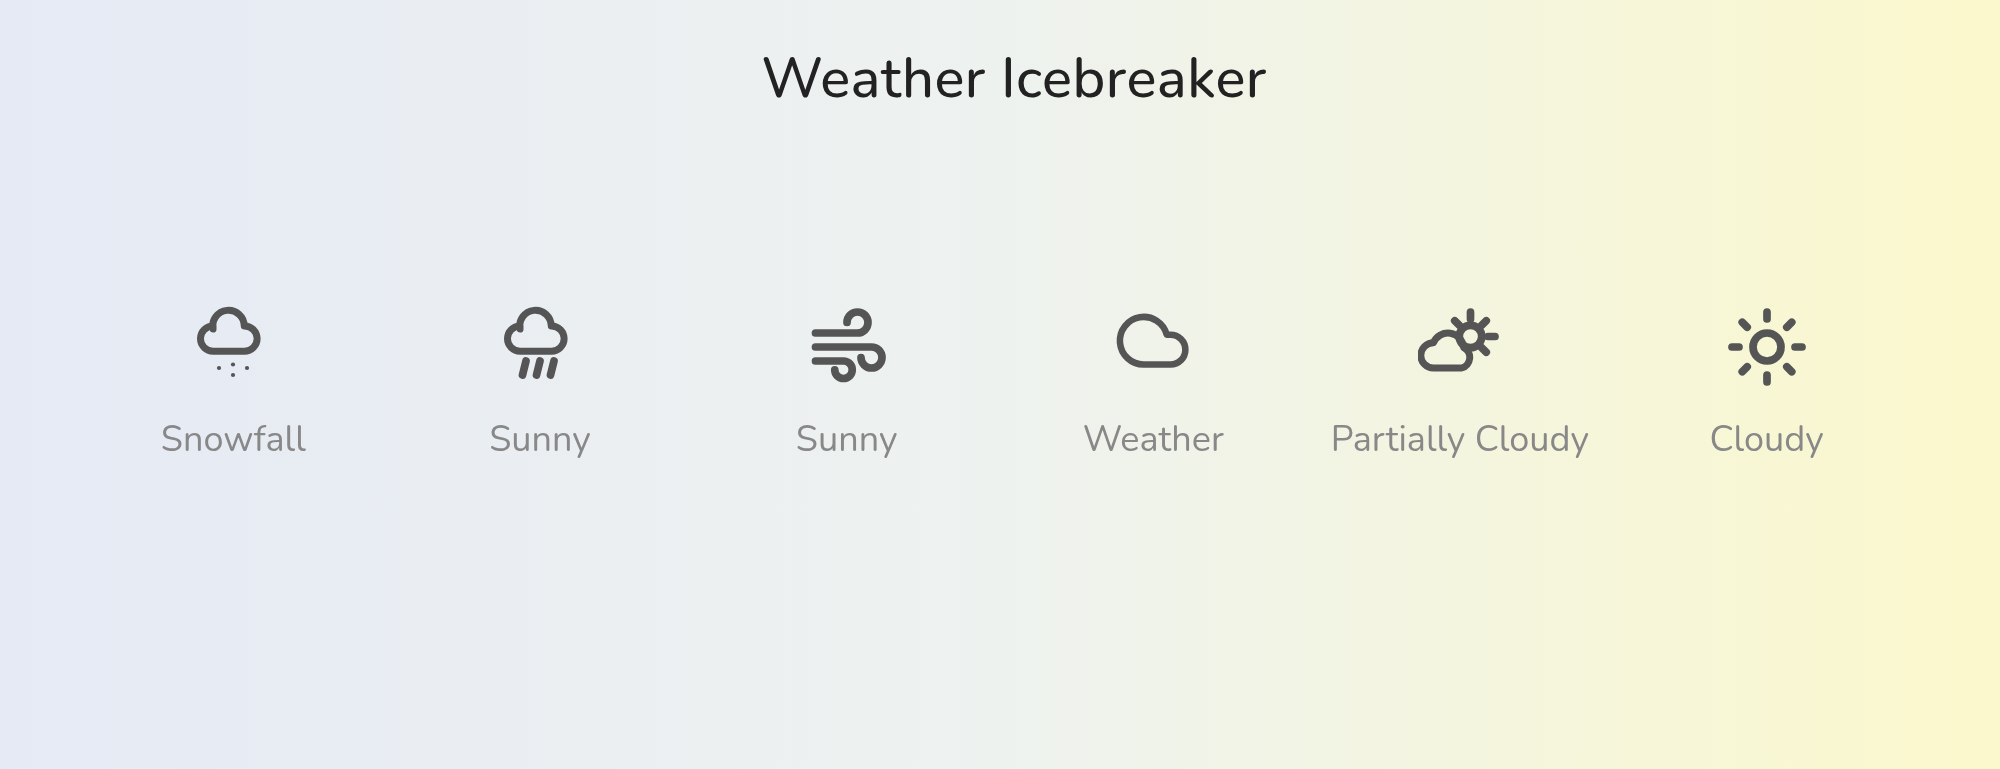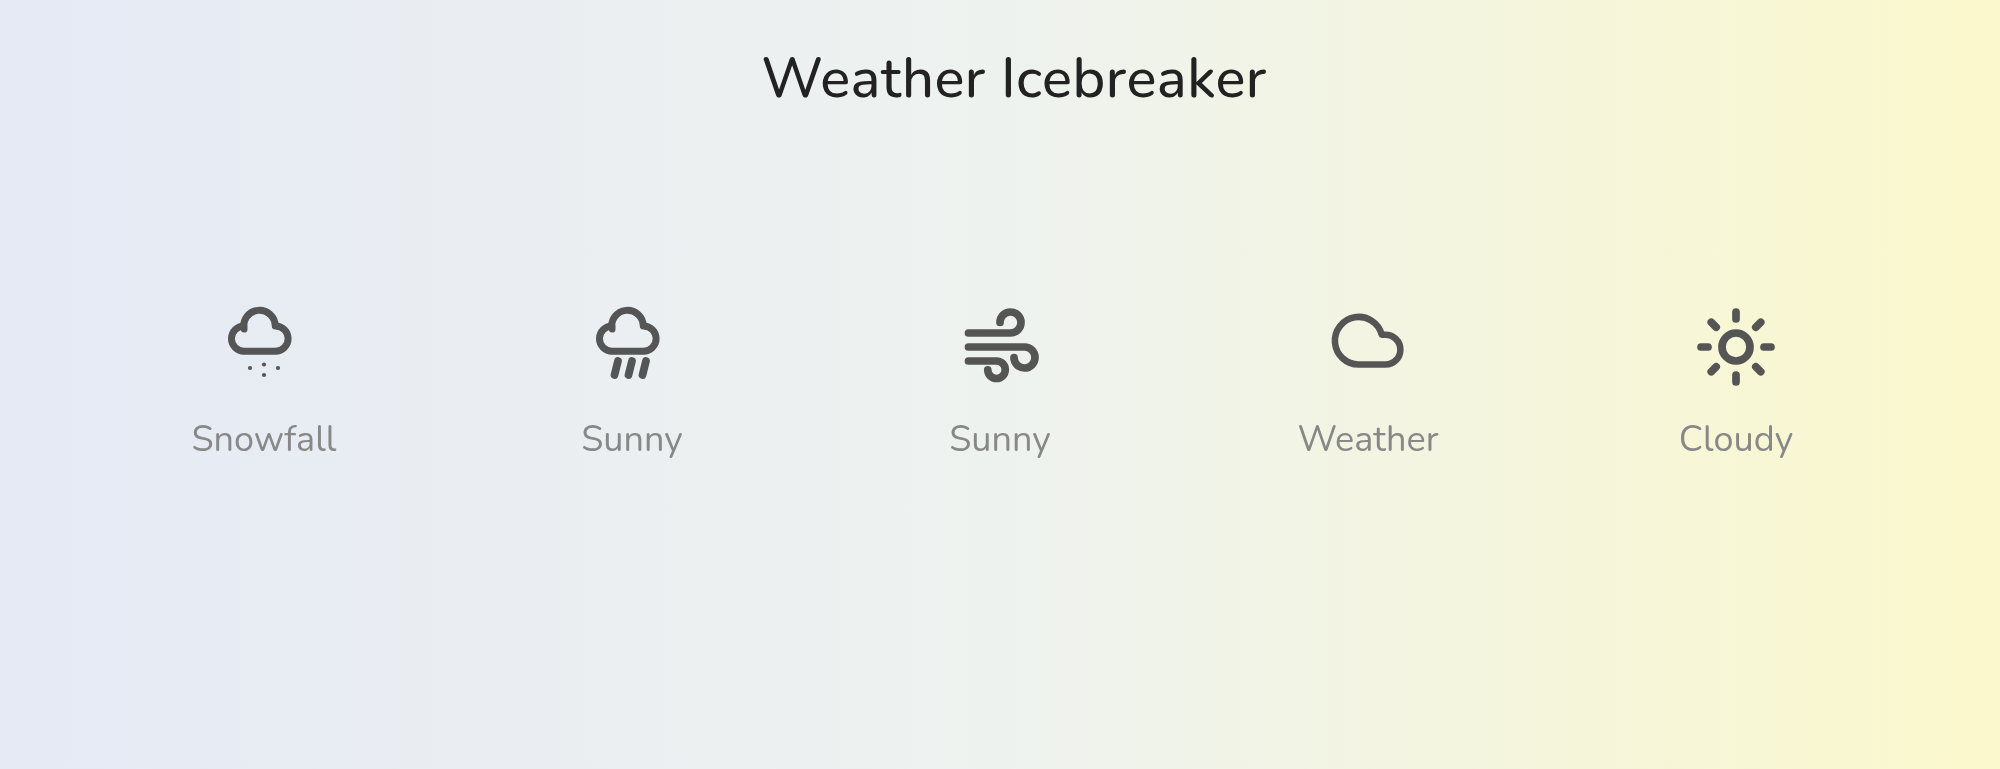--- a/index.html
+++ b/index.html
@@ -100,20 +100,36 @@
 
   <div class="item">
     <span class="icon">
       <svg viewBox="0 0 24 24" width="84" height="84">
         <path d="M18 10h-1.26A8 8 0 1 0 9 20h9a5 5 0 0 0 0-10z" transform="scale(0.85) translate(2,0)"></path>
       </svg>
     </span>
     <span class="label">Weather</span>
   </div>
 
+  <div class="item">
+    <span class="icon">
+      <svg viewBox="0 0 24 24" width="84" height="84">
+        <circle cx="15" cy="9" r="3.2"></circle>
+        <line x1="15" y1="2" x2="15" y2="4"></line>
+        <line x1="15" y1="14" x2="15" y2="16" opacity="0"></line>
+        <line x1="22" y1="9" x2="20" y2="9"></line>
+        <line x1="10" y1="9" x2="8" y2="9" opacity="0"></line>
+        <line x1="19.5" y1="4.5" x2="18.2" y2="5.8"></line>
+        <line x1="19.5" y1="13.5" x2="18.2" y2="12.2"></line>
+        <line x1="10.5" y1="4.5" x2="11.8" y2="5.8"></line>
+        <path d="M6 20a4 4 0 0 1 0-8 5 5 0 0 1 9.6 1.5A3.5 3.5 0 0 1 15 20H6z" transform="translate(-1,0) scale(0.9)"></path>
+      </svg>
+    </span>
+    <span class="label">Partially Cloudy</span>
+  </div>
 
   <div class="item">
     <span class="icon">
       <svg viewBox="0 0 24 24" width="84" height="84">
         <circle cx="12" cy="12" r="4"></circle>
         <line x1="12" y1="2" x2="12" y2="4"></line>
         <line x1="12" y1="20" x2="12" y2="22"></line>
         <line x1="4.93" y1="4.93" x2="6.34" y2="6.34"></line>
         <line x1="17.66" y1="17.66" x2="19.07" y2="19.07"></line>
         <line x1="2" y1="12" x2="4" y2="12"></line>

